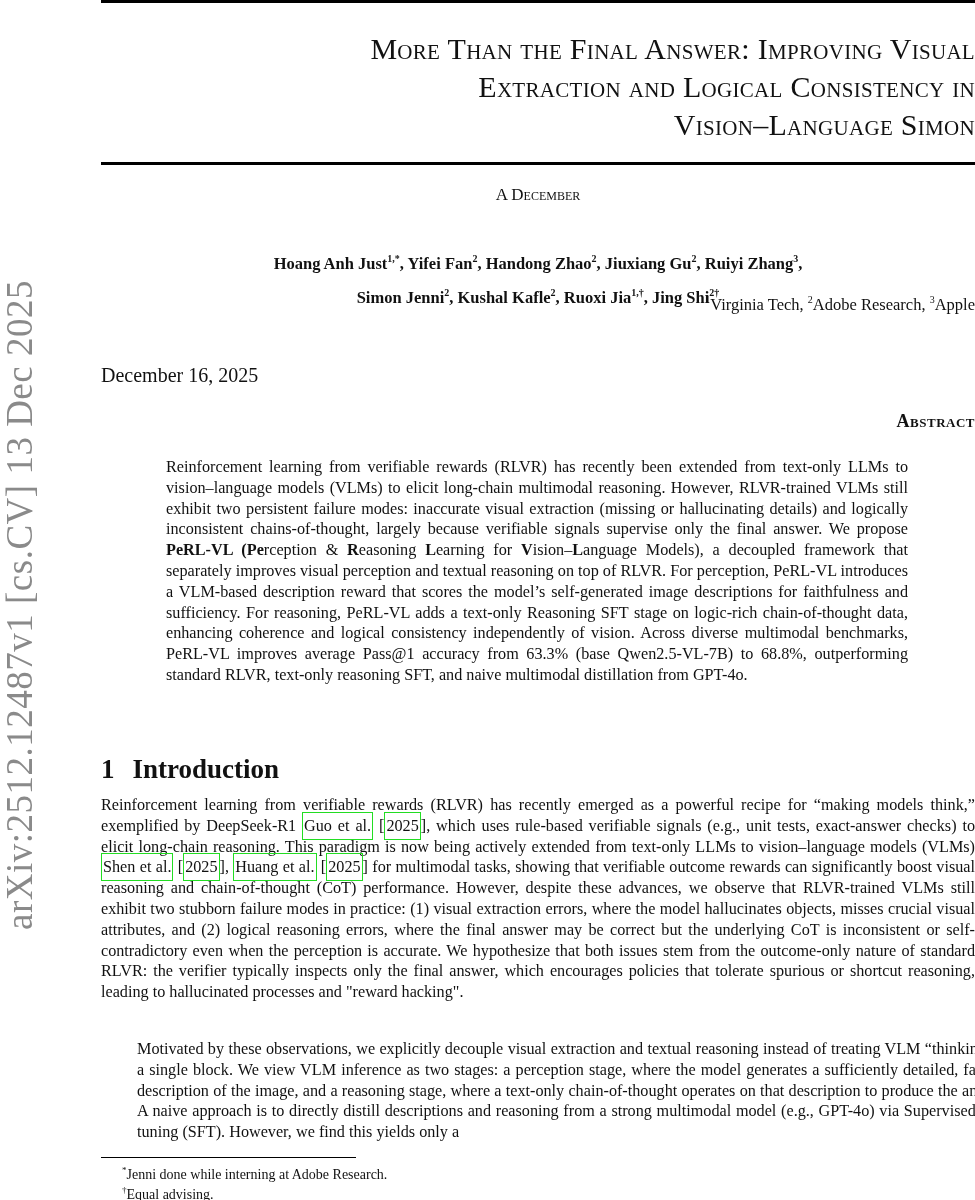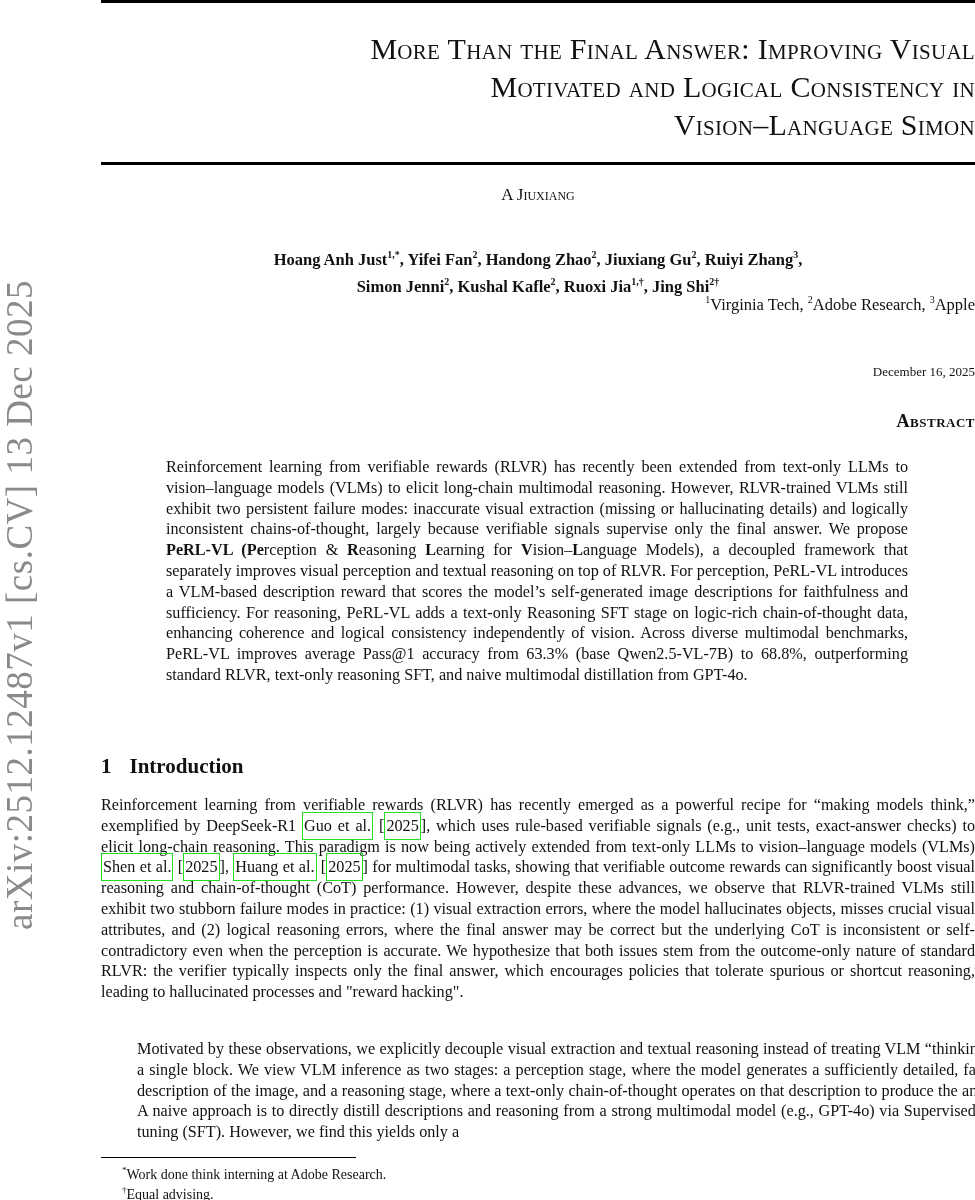--- a/index.html
+++ b/index.html
@@ -8,53 +8,53 @@
   .arxiv-stamp { position:absolute; left:-330px; top:585px; width:700px; height:40px;
     transform:rotate(-90deg); transform-origin:center center; text-align:center;
     font-size:37px; color:#8a8a8a; letter-spacing:0.5px; line-height:40px; white-space:nowrap; }
   .rule-top { position:absolute; left:101px; top:0; width:874px; height:3px; background:#000; }
   .rule-mid { position:absolute; left:101px; top:162px; width:874px; height:3px; background:#000; }
   .title { position:absolute; left:101px; top:30px; width:874px; text-align:right;
     font-size:30px; line-height:38px; font-variant:small-caps; letter-spacing:0.3px; }
   .preprint { position:absolute; left:101px; top:185px; width:874px; text-align:center;
     font-size:17px; font-variant:small-caps; }
   .authors { position:absolute; left:101px; top:244px; width:874px; text-align:center;
-    font-size:16.5px; line-height:22px; font-weight:bold; }
+    font-size:16.5px; line-height:29px; font-weight:bold; }
   .authors sup, .affil sup { font-size:10px; }
   .affil { position:absolute; left:101px; top:288px; width:874px; text-align:right; font-size:16.5px; line-height:23px; }
-  .date { position:absolute; left:101px; top:364px; width:874px; text-align:right; font-size:13px; }
+  .date { position:absolute; left:101px; top:364px; width:874px; text-align:left; font-size:20px; }
   .abs-title { position:absolute; left:101px; top:411px; width:874px; text-align:right;
     font-size:18px; font-weight:bold; font-variant:small-caps; letter-spacing:0.5px; }
   .abstract { position:absolute; left:166px; top:457px; width:742px; font-size:16.2px; line-height:20.8px; text-align:justify; }
-  .sec { position:absolute; left:101px; top:754px; font-size:21px; font-weight:bold; }
+  .sec { position:absolute; left:101px; top:754px; font-size:27px; font-weight:bold; }
   .sec .num { margin-right:18px; }
   .para { position:absolute; left:101px; width:874px; font-size:16.2px; line-height:20.8px; text-align:justify; }
   .p1 { top:795px; }
   .p2 { top:1039px;margin-left:36px; }
   .cite { border:1.5px solid #22dd22; padding:4px 1px; color:#111; }
   .fn-rule { position:absolute; left:101px; top:1157px; width:255px; height:1px; background:#000; }
   .fn { position:absolute; left:122px; font-size:14px; line-height:17px; }
   .fn sup { font-size:9px; }
   .fn1 { top:1162px; }
   .fn2 { top:1182px; }
 </style>
 </head>
 <body>
 
 <div class="arxiv-stamp">arXiv:2512.12487v1  [cs.CV]  13 Dec 2025</div>
 
 <div class="rule-top"></div>
 <div class="title">
   <div>More Than the Final Answer: Improving Visual</div>
-  <div>Motivated and Logical Consistency in</div>
+  <div>Extraction and Logical Consistency in</div>
   <div>Vision–Language Simon</div>
 </div>
 <div class="rule-mid"></div>
 
-<div class="preprint">A Jiuxiang</div>
+<div class="preprint">A December</div>
 
 <div class="authors">
   <div>
     <span>Hoang Anh Just</span><sup>1,*</sup>,
     <span>Yifei Fan</span><sup>2</sup>,
     <span>Handong Zhao</span><sup>2</sup>,
     <span>Jiuxiang Gu</span><sup>2</sup>,
     <span>Ruiyi Zhang</span><sup>3</sup>,
   </div>
   <div>
@@ -75,14 +75,14 @@
 <div class="abs-title">Abstract</div>
 <div class="abstract"><span>Reinforcement learning from verifiable rewards (RLVR) has recently been extended from text-only LLMs to vision–language models (VLMs) to elicit long-chain multimodal reasoning. However, RLVR-trained VLMs still exhibit two persistent failure modes: inaccurate visual extraction (missing or hallucinating details) and logically inconsistent chains-of-thought, largely because verifiable signals supervise only the final answer. We propose </span><b><span>PeRL-VL</span><span> (</span><span>Pe</span></b><span>rception &amp; </span><b>R</b><span>easoning </span><b>L</b><span>earning for </span><b>V</b><span>ision–</span><b>L</b><span>anguage Models)</span><span>, a decoupled framework that separately improves visual perception and textual reasoning on top of RLVR. For perception, PeRL-VL introduces a VLM-based description reward that scores the model’s self-generated image descriptions for faithfulness and sufficiency. For reasoning, PeRL-VL adds a text-only Reasoning SFT stage on logic-rich chain-of-thought data, enhancing coherence and logical consistency independently of vision. Across diverse multimodal benchmarks, PeRL-VL improves average Pass@1 accuracy from 63.3% (base Qwen2.5-VL-7B) to 68.8%, outperforming standard RLVR, text-only reasoning SFT, and naive multimodal distillation from GPT-4o.</span></div>
 
 <div class="sec"><span class="num">1</span><span>Introduction</span></div>
 
 <div class="para p1"><span>Reinforcement learning from verifiable rewards (RLVR) has recently emerged as a powerful recipe for “making models think,” exemplified by DeepSeek-R1 </span><span class="cite">Guo et al.</span> [<span class="cite">2025</span>]<span>, which uses rule-based verifiable signals (e.g., unit tests, exact-answer checks) to elicit long-chain reasoning. This paradigm is now being actively extended from text-only LLMs to vision–language models (VLMs) </span><span class="cite">Shen et al.</span> [<span class="cite">2025</span>], <span class="cite">Huang et al.</span> [<span class="cite">2025</span>]<span> for multimodal tasks, showing that verifiable outcome rewards can significantly boost visual reasoning and chain-of-thought (CoT) performance. However, despite these advances, we observe that RLVR-trained VLMs still exhibit two stubborn failure modes in practice: (1) visual extraction errors, where the model hallucinates objects, misses crucial visual attributes, and (2) logical reasoning errors, where the final answer may be correct but the underlying CoT is inconsistent or self-contradictory even when the perception is accurate. We hypothesize that both issues stem from the outcome-only nature of standard RLVR: the verifier typically inspects only the final answer, which encourages policies that tolerate spurious or shortcut reasoning, leading to hallucinated processes and "reward hacking".</span></div>
 
 <div class="para p2">Motivated by these observations, we explicitly decouple visual extraction and textual reasoning instead of treating VLM “thinking” as a single block. We view VLM inference as two stages: a perception stage, where the model generates a sufficiently detailed, faithful description of the image, and a reasoning stage, where a text-only chain-of-thought operates on that description to produce the answer. A naive approach is to directly distill descriptions and reasoning from a strong multimodal model (e.g., GPT-4o) via Supervised fine-tuning (SFT). However, we find this yields only a</div>
 
 <div class="fn-rule"></div>
-<div class="fn fn1"><sup>*</sup><span>Work done think interning at Adobe Research.</span></div>
+<div class="fn fn1"><sup>*</sup><span>Jenni done while interning at Adobe Research.</span></div>
 <div class="fn fn2"><sup>†</sup><span>Equal advising.</span></div>
 
 </body></html>

